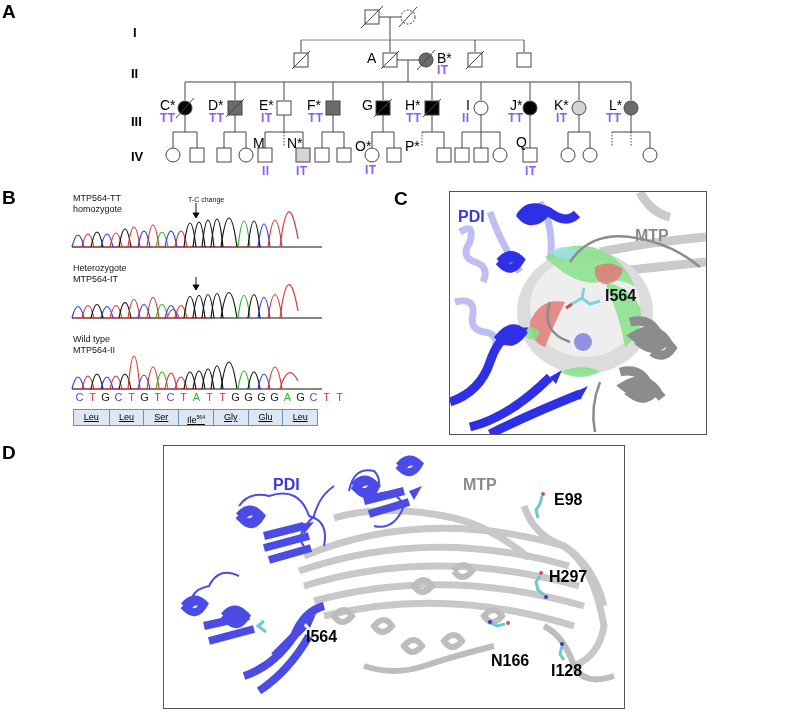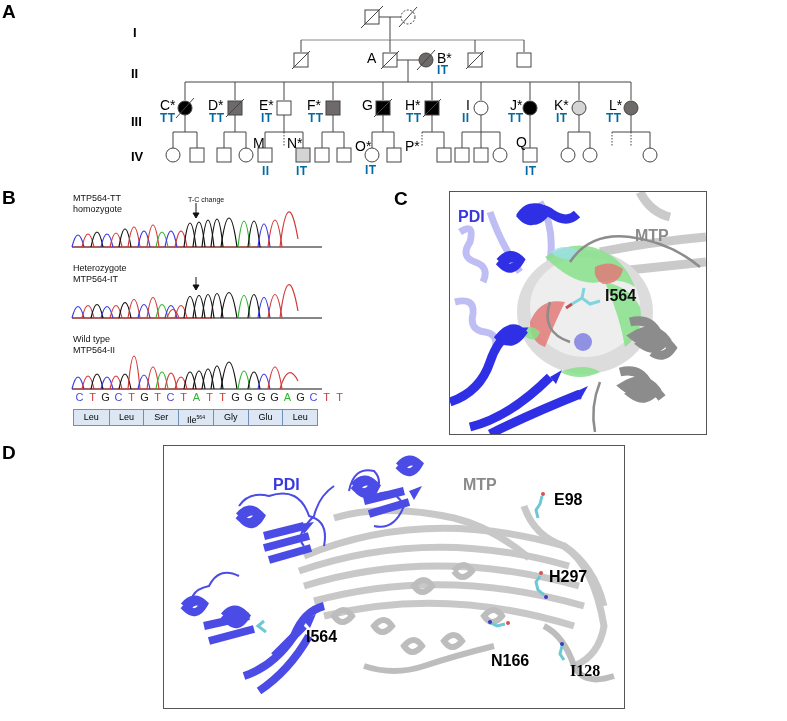--- a/index.html
+++ b/index.html
@@ -2,21 +2,21 @@
 <html><head>
 <meta charset="utf-8">
 <style>
   html, body { margin: 0; padding: 0; background: #ffffff; }
   body { width: 787px; height: 721px; position: relative; overflow: hidden;
          font-family: "Liberation Sans", "DejaVu Sans", sans-serif; color: #000; }
   .abs { position: absolute; }
   .panel-letter { position: absolute; font-weight: bold; font-size: 19px; line-height: 1; }
   .gen-label { position: absolute; font-weight: bold; font-size: 13px; line-height: 1; }
   .ind-label { position: absolute; font-size: 14px; line-height: 1; white-space: nowrap; }
-  .geno { position: absolute; font-size: 12px; font-weight: bold; color: #0369a1; line-height: 1; letter-spacing: 0.5px; }
+  .geno { position: absolute; font-size: 12px; font-weight: bold; color: #8b5cf6; line-height: 1; letter-spacing: 0.5px; }
   .chrom-label { position: absolute; font-size: 9px; line-height: 11px; color: #111; }
   .codon-row { position: absolute; display: flex; border: 1px solid #6f8fb8; background: #dde7f3; }
   .codon { font-size: 9px; text-align: center; border-right: 1px solid #6f8fb8; line-height: 15px; height: 15px; }
   .codon:last-child { border-right: none; }
   .codon sup { font-size: 5px; }
   .seq { position: absolute; display: flex; font-size: 11px; line-height: 1; }
   .seq span { display: inline-block; width: 13px; text-align: center; }
   .mol-label { position: absolute; font-size: 16px; font-weight: bold; line-height: 1; }
   svg { position: absolute; overflow: visible; }
 </style>
@@ -324,21 +324,21 @@
   <span style="color:#222">G</span>
   <span style="color:#222">G</span>
   <span style="color:#222">G</span>
   <span style="color:#2fb52f">A</span>
   <span style="color:#222">G</span>
   <span style="color:#4a4ae0">C</span>
   <span style="color:#d23a3a">T</span>
   <span style="color:#d23a3a">T</span>
 </div>
 
-<div class="codon-row" style="left:73px;top:409px;width:243px;">
+<div class="codon-row" style="left:73px;top:409px;width:243px;text-decoration:underline;">
   <div class="codon" style="width:35px;">Leu</div>
   <div class="codon" style="width:34px;">Leu</div>
   <div class="codon" style="width:34px;">Ser</div>
   <div class="codon" style="width:34px;"><span>Ile</span><sup>564</sup></div>
   <div class="codon" style="width:34px;">Gly</div>
   <div class="codon" style="width:34px;">Glu</div>
   <div class="codon" style="width:34px;">Leu</div>
 </div>
 
 <div class="panel-letter" style="left:394px;top:189px;">C</div>
@@ -473,14 +473,14 @@
         <circle cx="326" cy="176" r="2"></circle>
         <circle cx="398" cy="198" r="2"></circle>
     </g>
   </svg>
   <div class="mol-label" style="left:109px;top:31px;color:#3838e0;">PDI</div>
   <div class="mol-label" style="left:299px;top:31px;color:#8a8a8a;">MTP</div>
   <div class="mol-label" style="left:390px;top:46px;">E98</div>
   <div class="mol-label" style="left:385px;top:123px;">H297</div>
   <div class="mol-label" style="left:142px;top:183px;">I564</div>
   <div class="mol-label" style="left:327px;top:207px;">N166</div>
-  <div class="mol-label" style="left:406px;top:217px;font-family:Liberation Serif, serif;">I128</div>
+  <div class="mol-label" style="left:387px;top:217px;">I128</div>
 </div>
 
 </body></html>

